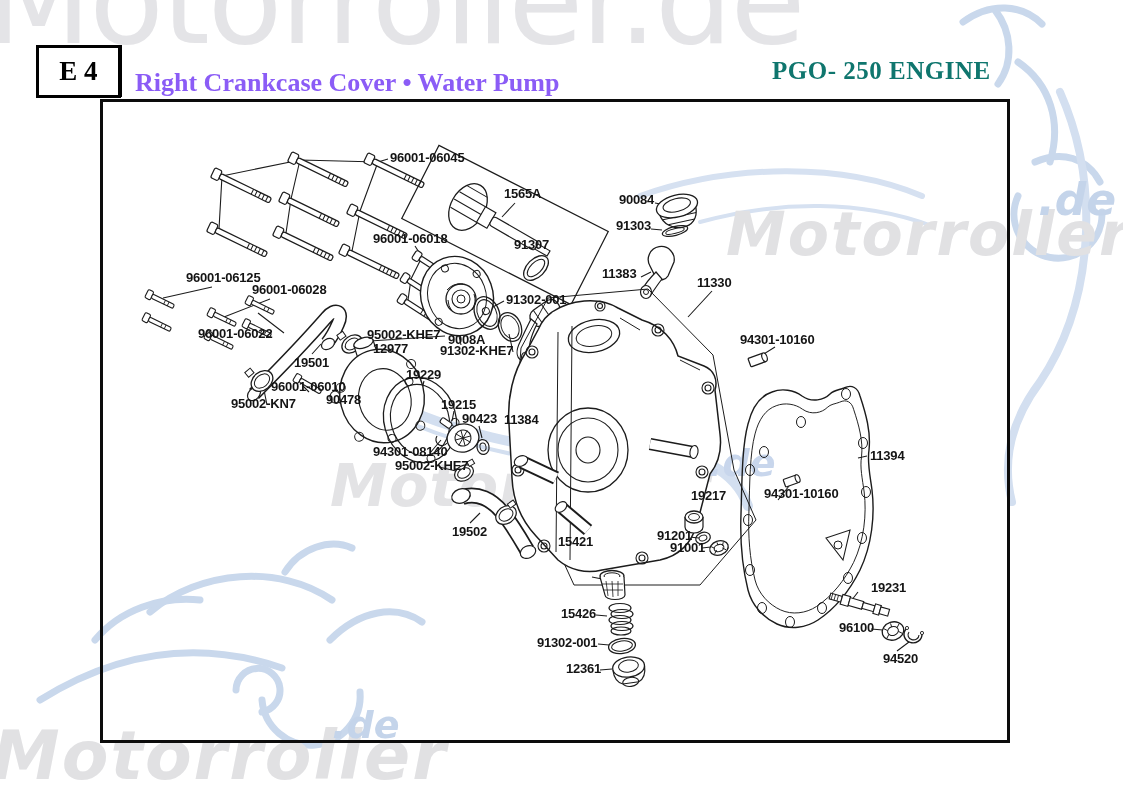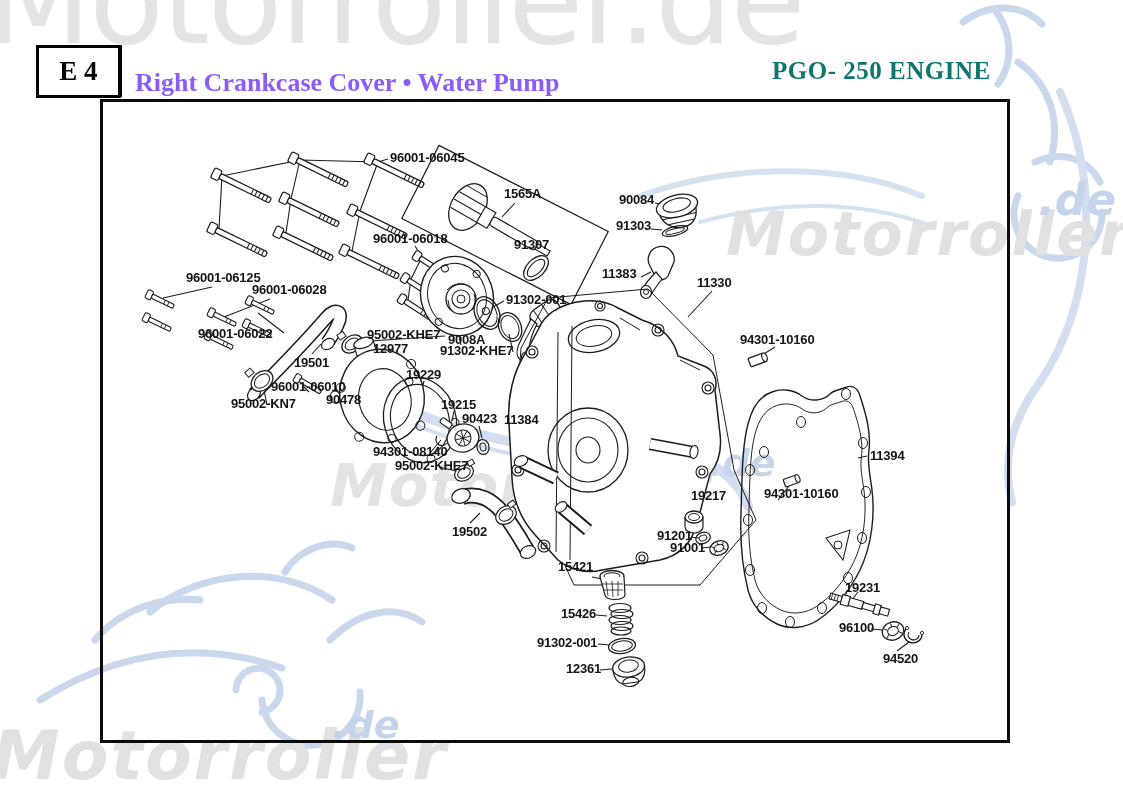--- a/index.html
+++ b/index.html
@@ -444,22 +444,22 @@
       <div class="part-label" style="left: 441px; top: 398px;">19215</div>
       <div class="part-label" style="left: 462px; top: 412px;">90423</div>
       <div class="part-label" style="left: 373px; top: 445px;">94301-08140</div>
       <div class="part-label" style="left: 395px; top: 459px;">95002-KHE7</div>
       <div class="part-label" style="left: 870px; top: 449px;">11394</div>
       <div class="part-label" style="left: 691px; top: 489px;">19217</div>
       <div class="part-label" style="left: 764px; top: 487px;">94301-10160</div>
       <div class="part-label" style="left: 452px; top: 525px;">19502</div>
       <div class="part-label" style="left: 657px; top: 529px;">91201</div>
       <div class="part-label" style="left: 670px; top: 541px;">91001</div>
-      <div class="part-label" style="left: 558px; top: 560px; text-align: right;">15421</div>
+      <div class="part-label" style="left: 558px; top: 535px; text-align: right;">15421</div>
       <div class="part-label" style="left: 561px; top: 607px;">15426</div>
-      <div class="part-label" style="left: 845px; top: 581px;">19231</div>
+      <div class="part-label" style="left: 871px; top: 581px;">19231</div>
       <div class="part-label" style="left: 839px; top: 621px;">96100</div>
       <div class="part-label" style="left: 537px; top: 636px;">91302-001</div>
       <div class="part-label" style="left: 883px; top: 652px;">94520</div>
       <div class="part-label" style="left: 566px; top: 662px;">12361</div>
     </div>
 
 </div>
 
 </body></html>

